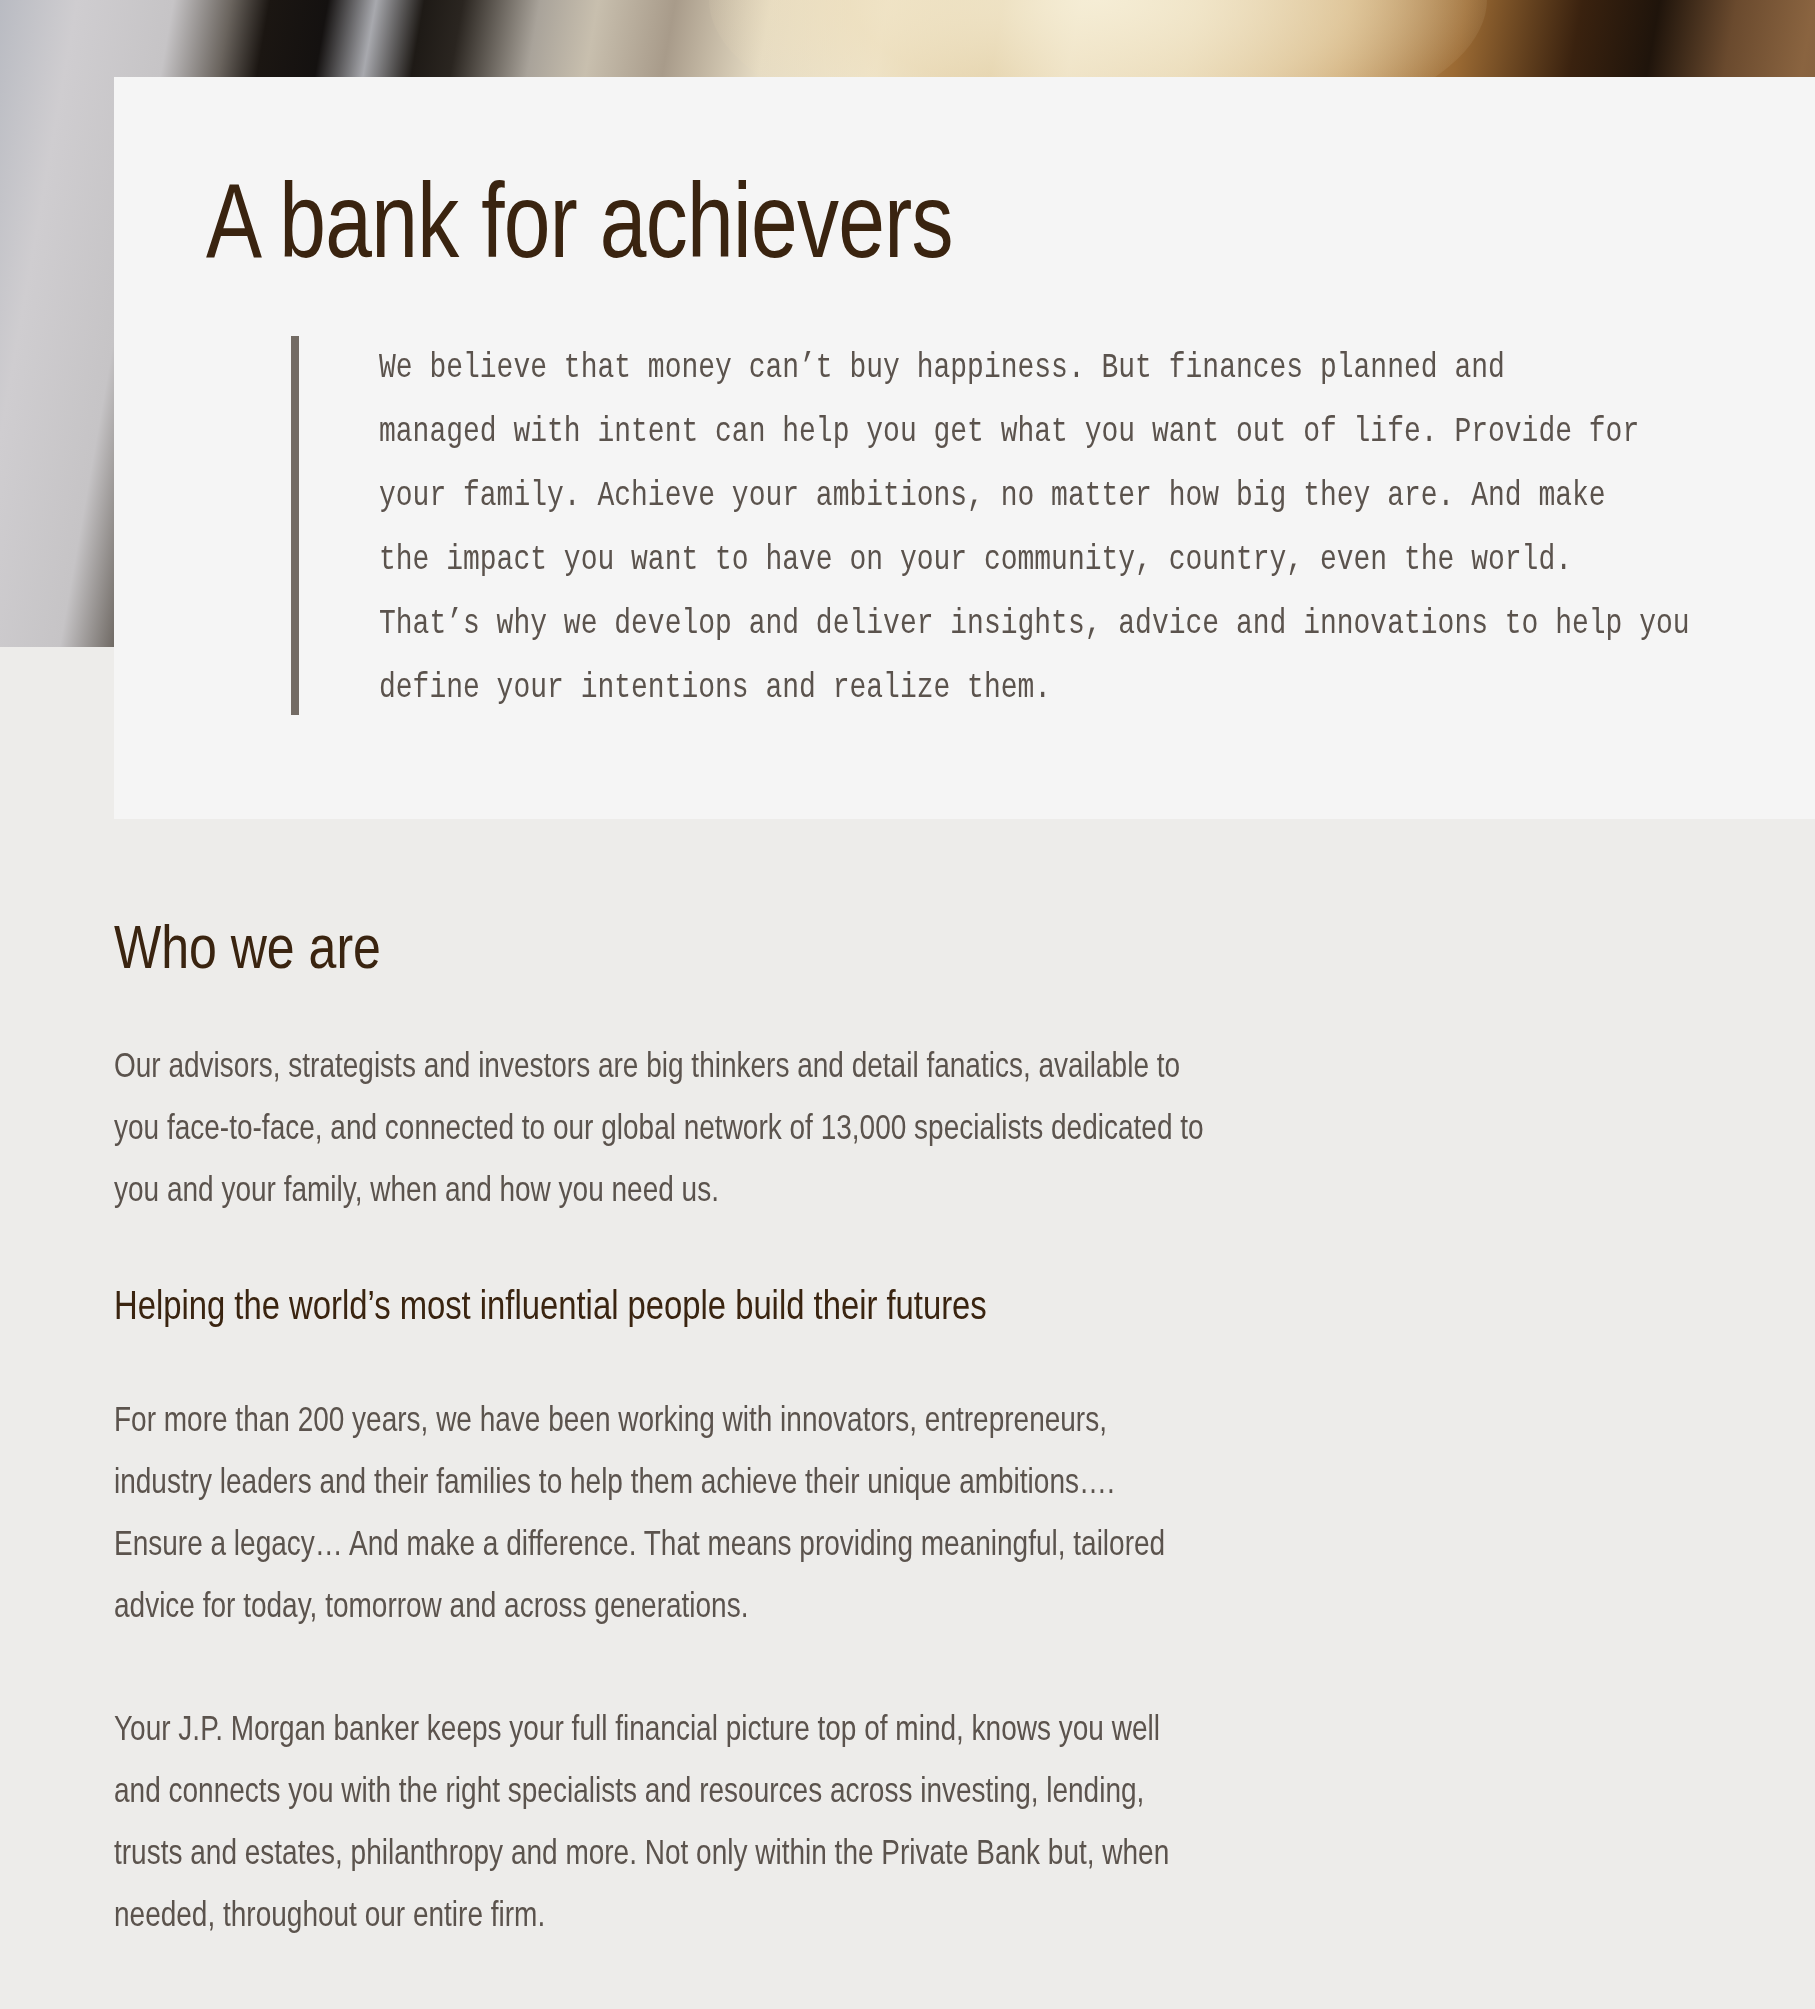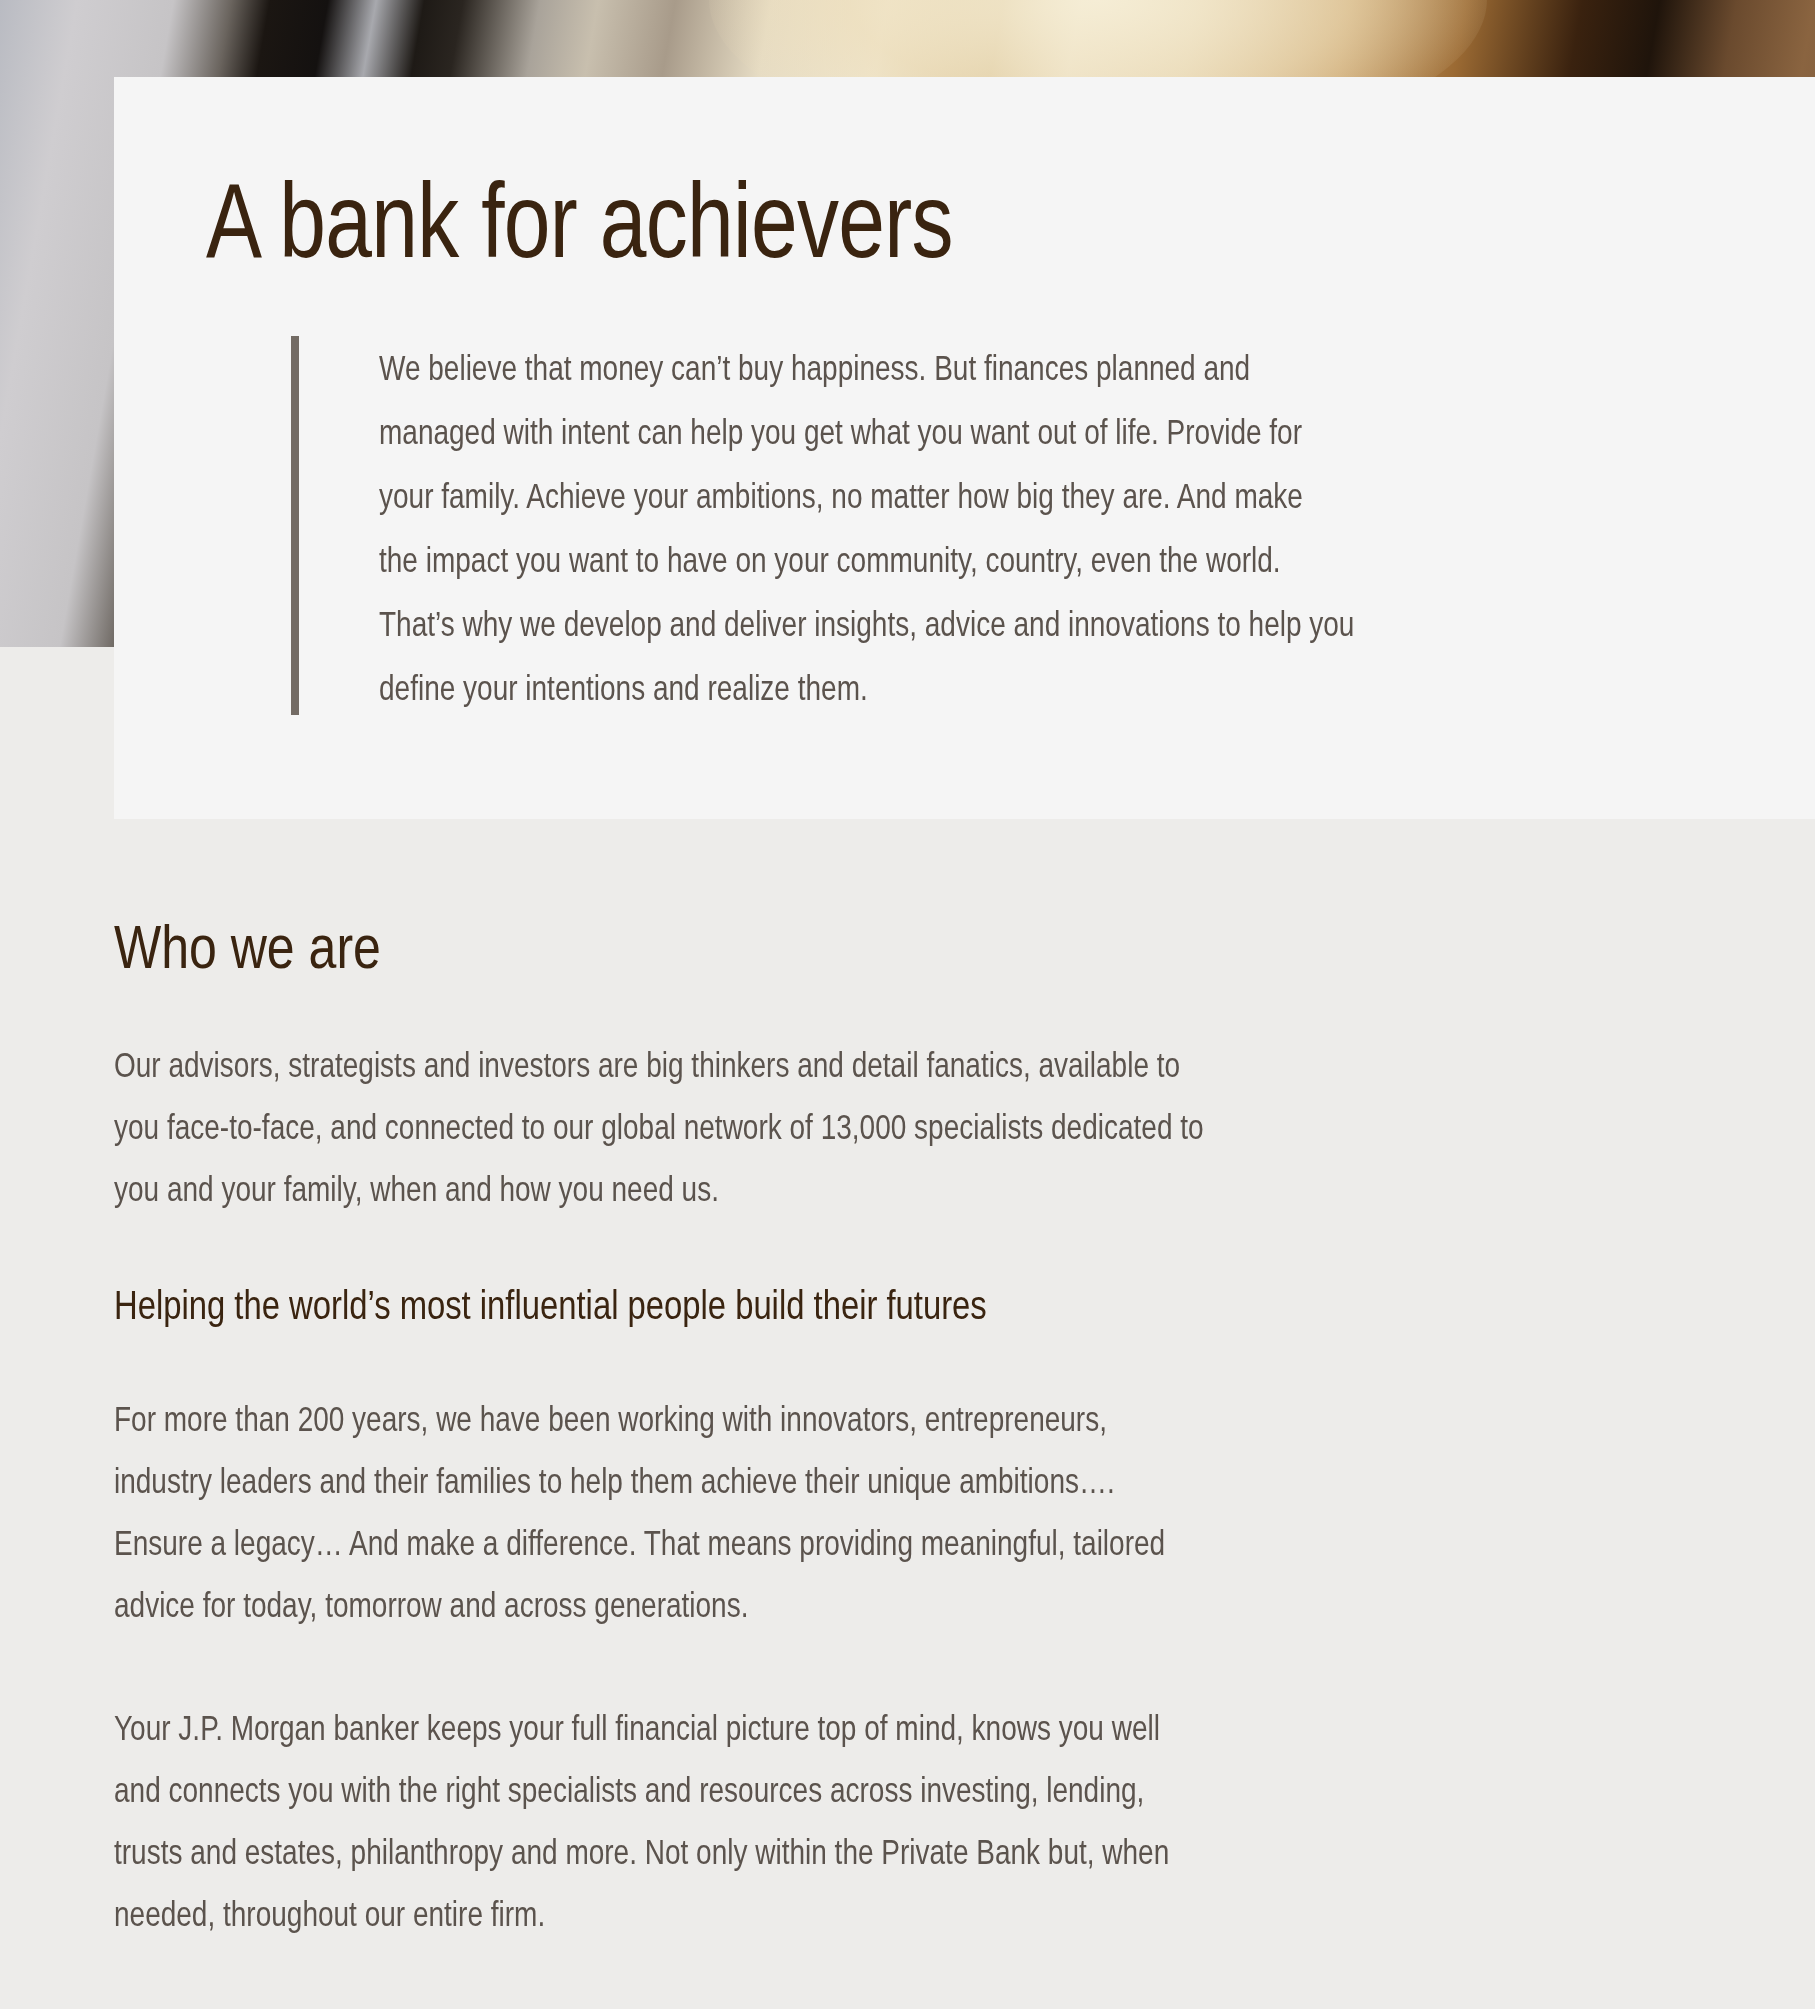--- a/index.html
+++ b/index.html
@@ -67,20 +67,21 @@
     white-space: nowrap;
     transform: scaleX(0.80);
     transform-origin: left top;
     letter-spacing: -0.9px;
   }
   .quote {
     position: absolute;
     left: 177px; top: 259px;
     width: 1297px;
     height: 379px;
+    font-family: Liberation Mono, monospace;
   }
   .quote-bar {
     position: absolute;
     left: 0; top: 0;
     width: 7.8px; height: 379px;
     background: #736b64;
   }
   .quote-text {
     position: absolute;
     left: 88px; top: 0;

